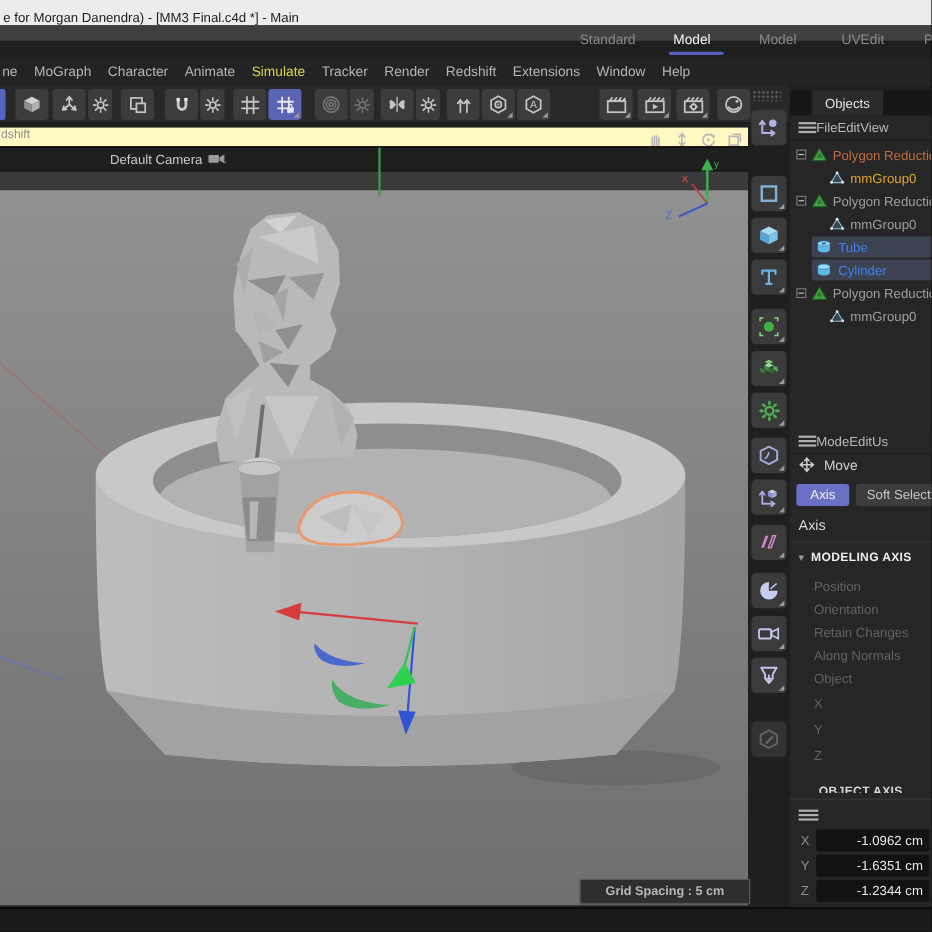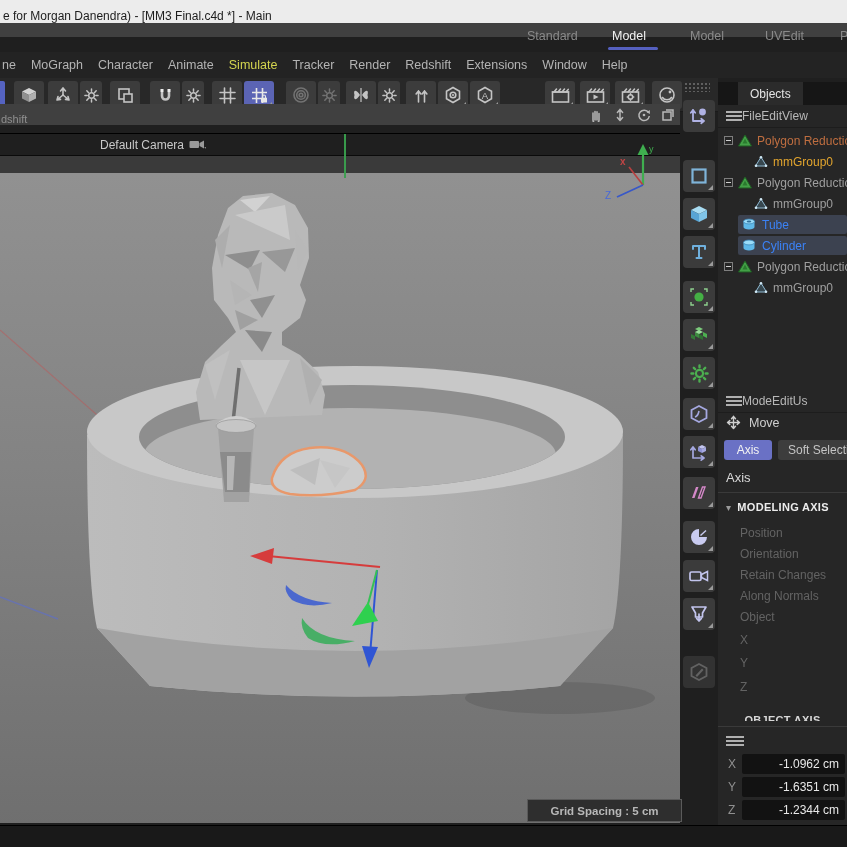--- a/index.html
+++ b/index.html
@@ -33,22 +33,22 @@
   .tbtn.narrow { width:22px; }
   .tbtn.active { background:#5b64b4; }
   .tbtn.dim svg { opacity:.4; }
   .tbtn.sliver { width:5px; background:#5563c1; border-radius:0 2px 2px 0; left:0; }
   .sub::after { content:""; position:absolute; right:2px; bottom:2px;
     border-left:5px solid transparent; border-bottom:5px solid #9a9a9a; }
   .dots { left:684px; top:82px; width:26px; height:10px;
     background-image:radial-gradient(#5f5f5f 1px, transparent 1.2px); background-size:4px 4px; }
 
   
-  .vp-toolbar { left:0; top:104px; width:680px; height:21px; background:#404040;
-    display:flex; align-items:flex-end; }
+  .vp-toolbar { left:0; top:116px; width:680px; height:21px; background:#fef9c3;
+    display:flex; align-items:flex-start; }
   .vp-toolbar .rlabel { color:#8f8f8f; font-size:11px; margin-left:1px; }
   .vp-nav { position:absolute; right:4px; top:2px; display:flex; gap:7px; }
   .vp-nav .nbtn { width:17px; height:17px; display:flex; align-items:center; justify-content:center; }
   .vp-header { left:0; top:133px; width:680px; height:23px; background:#1f1f1f; border-top:1px solid #000;
     border-bottom:1px solid #0a0a0a; display:flex; align-items:center; }
   .cam-label { margin-left:100px; color:#c9c9c9; font-size:12px; display:flex; align-items:center; gap:5px; }
 
   .scene-wrap { left:0; top:156px; width:680px; height:667px; background:#3a3a3a; }
   .yaxis-line { left:344px; top:134px; width:2px; height:44px; background:rgba(58,160,78,.95); z-index:6; }
   .axis-indicator { left:600px; top:140px; width:80px; height:60px; z-index:6; }

